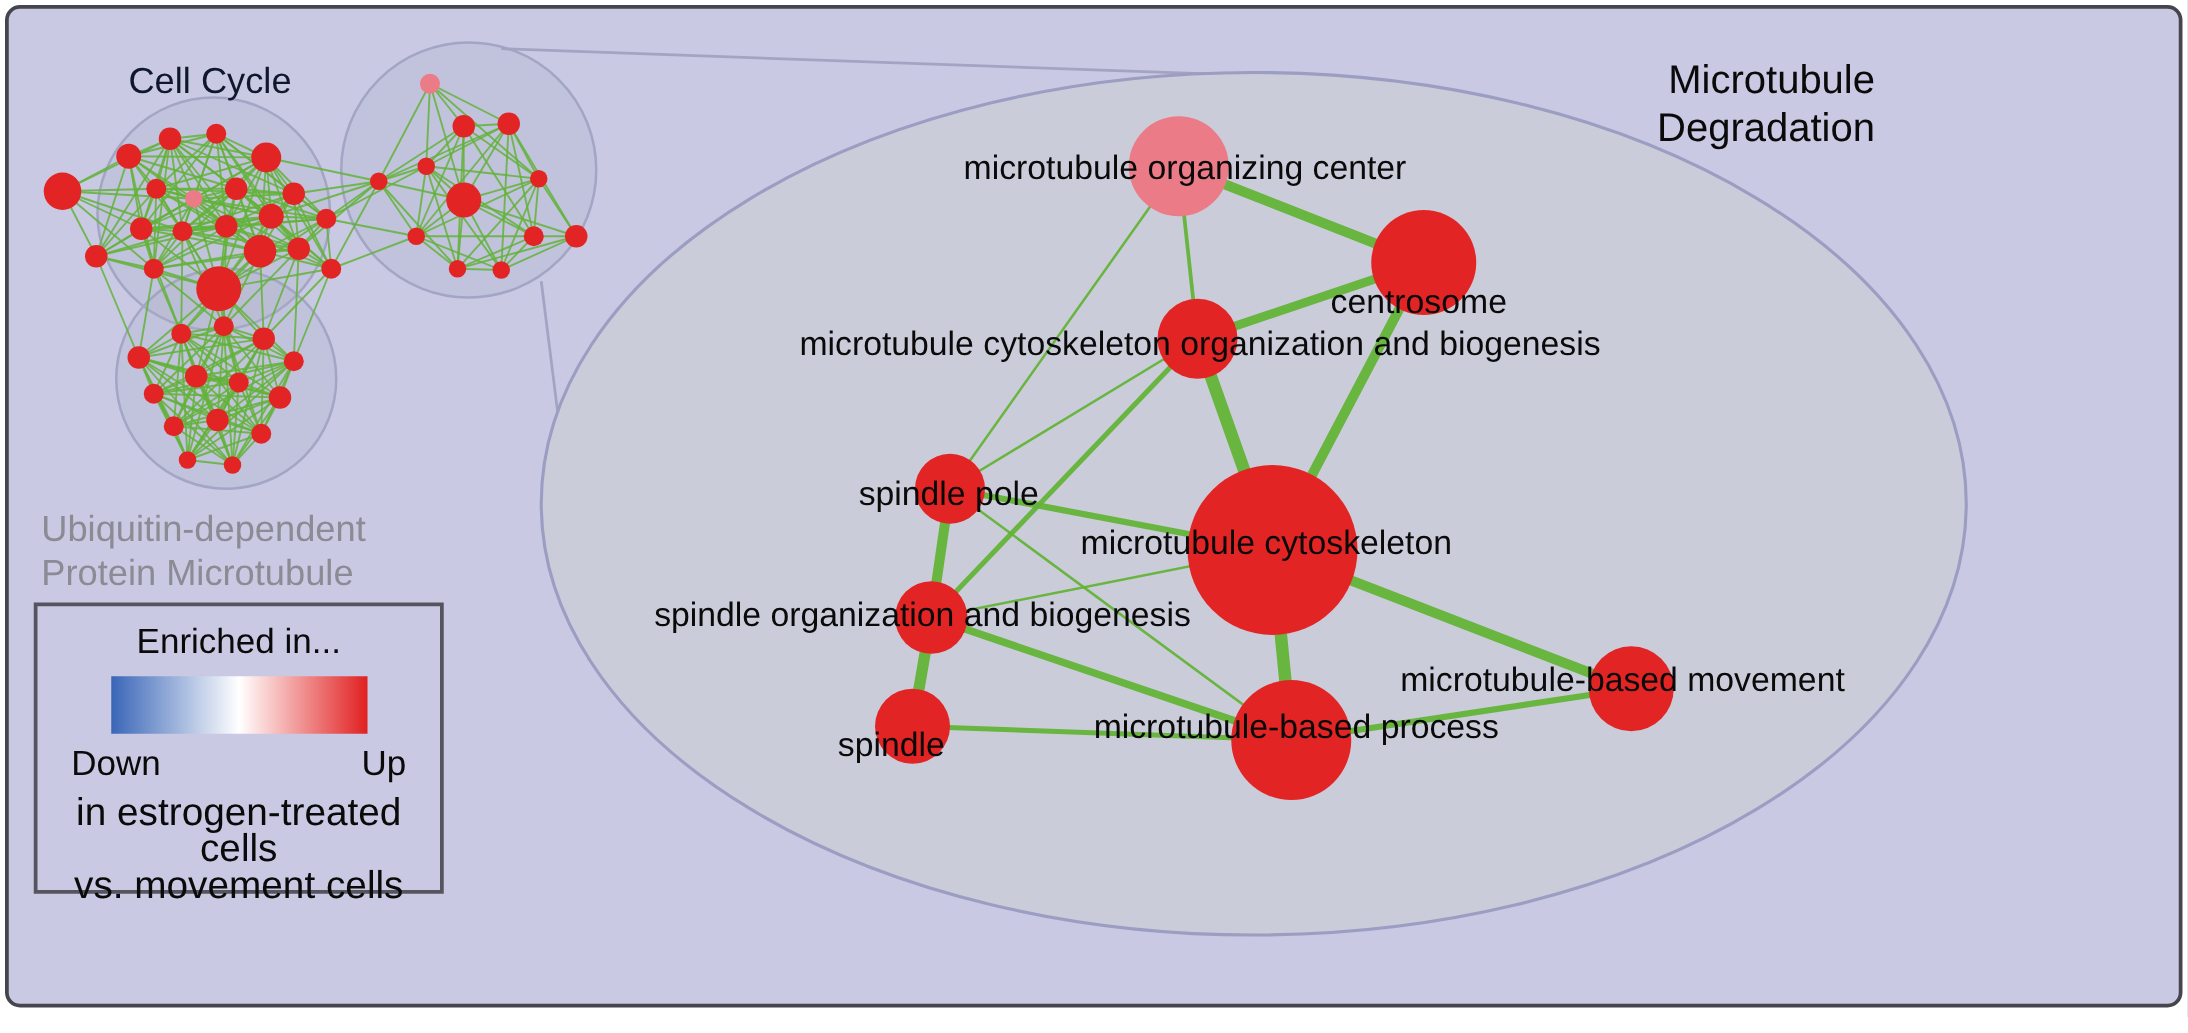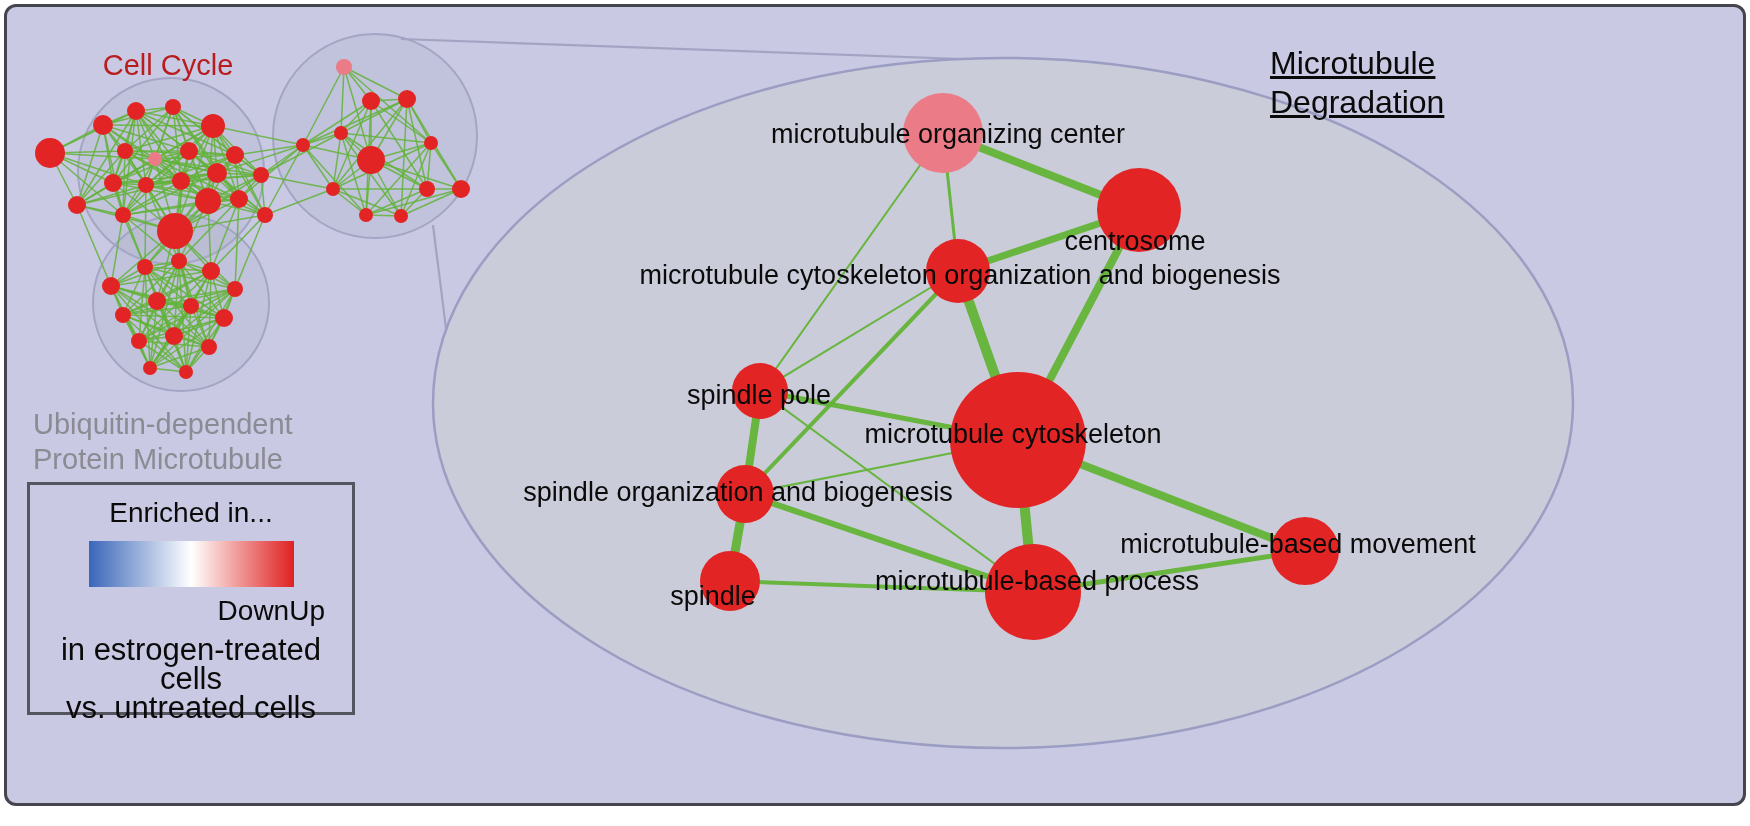--- a/index.html
+++ b/index.html
@@ -25,39 +25,39 @@
     display: block;
   }
   svg text {
     font-family: "Liberation Sans", sans-serif;
     font-size: 27px;
     fill: #0a0a0a;
   }
   .overlay { position: absolute; z-index: 5; }
   .figure-title {
     left: 1270px; top: 44px; width: 230px;
-    text-align: left; font-size: 32px; line-height: 39px; color: #0a0a0a; text-decoration: underline;
+    text-align: right; font-size: 32px; line-height: 39px; color: #0a0a0a;
   }
   .cluster-label { color: #8b8b94; font-size: 29px; line-height: 35px; }
   .label-cell-cycle { left: 58px; top: 48px; width: 220px; text-align: center; }
   .label-ubiquitin { left: 33px; top: 390px; text-align: left; margin-top: 17px; }
   .legend {
     left: 27px; top: 482px; width: 328px; height: 233px;
     box-sizing: border-box;
     border: 3px solid #55555f;
     padding-top: 12px;
   }
   .legend-title { text-align: center; font-size: 28px; color: #0a0a0a; }
   .legend-bar {
     width: 205px; height: 46px;
     margin: 12px auto 8px auto;
   }
   .legend-updown {
     width: 268px; margin: 0 auto;
-    display: flex; justify-content: flex-end;
+    display: flex; justify-content: space-between;
     font-size: 28px; color: #0a0a0a;
   }
   .legend-caption {
     margin-top: 8px; text-align: center;
     font-size: 31px; line-height: 29px; color: #0a0a0a;
   }
 </style>
 </head>
 <body>
 
@@ -483,31 +483,31 @@
         <text x="710" y="593" text-anchor="middle" dominant-baseline="central">spindle</text>
       </g>
     </svg>
 </div>
 
 <div class="overlay figure-title">
   <div>Microtubule</div>
   <div>Degradation</div>
 </div>
 
-<div class="overlay cluster-label label-cell-cycle" style="color: #b91c1c;">Cell Cycle</div>
+<div class="overlay cluster-label label-cell-cycle" style="color: #0f172a;">Cell Cycle</div>
 
 <div class="overlay cluster-label label-ubiquitin" style="color: rgb(139, 139, 148);">
   <div>Ubiquitin-dependent</div>
   <div>Protein Microtubule</div>
 </div>
 
 <div class="overlay legend">
   <div class="legend-title">Enriched in...</div>
   <div class="legend-bar" style="background: linear-gradient(to right, rgb(58, 102, 184) 0%, rgb(255, 255, 255) 50%, rgb(224, 32, 32) 100%);"></div>
   <div class="legend-updown">
     <span>Down</span>
     <span>Up</span>
   </div>
   <div class="legend-caption">
     <div>in estrogen-treated cells</div>
-    <div>vs. untreated cells</div>
+    <div>vs. movement cells</div>
   </div>
 </div>
 
 </body></html>

